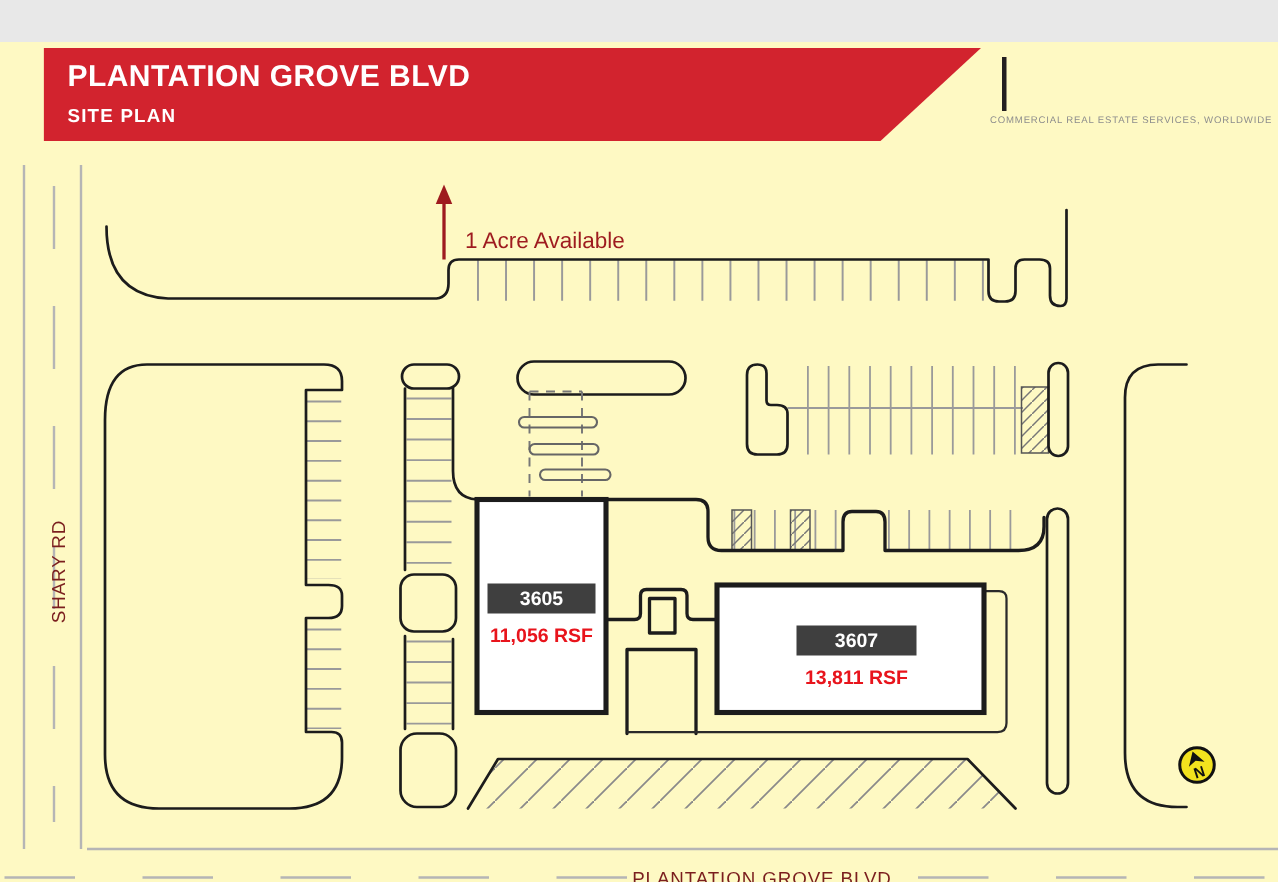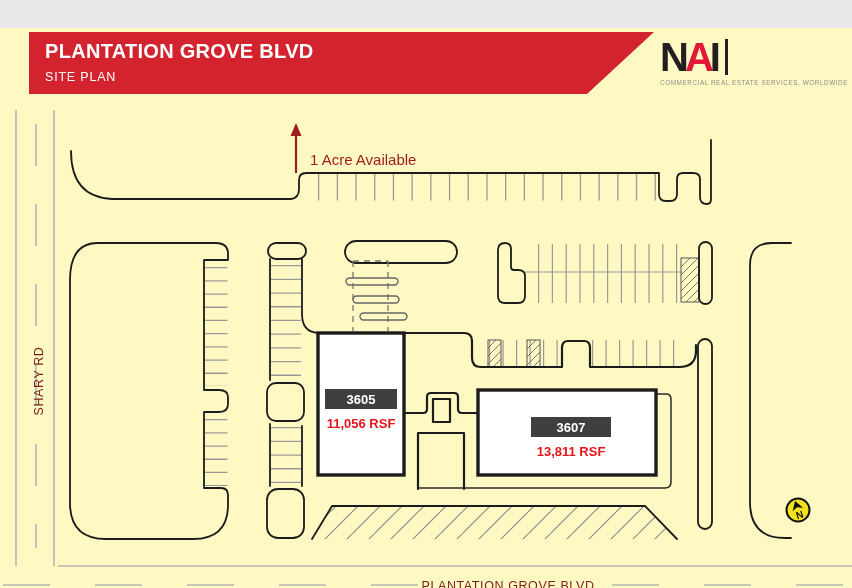--- a/index.html
+++ b/index.html
@@ -11,21 +11,21 @@
   .banner{
     position:absolute;left:29px;top:4px;width:625px;height:62px;
     clip-path:polygon(0 0,100% 0,calc(100% - 67px) 100%,0 100%);
     color:#fff;padding:0;box-sizing:border-box;
   }
   .banner .title{
     position:absolute;left:16px;top:8px;font-size:20px;font-weight:bold;
     letter-spacing:.3px;white-space:nowrap;
   }
   .banner .subtitle{
-    position:absolute;left:16px;top:38px;font-size:12.5px;letter-spacing:.8px;
+    position:absolute;left:16px;top:38px;font-size:12.5px;letter-spacing:.8px;font-weight:bold;
   }
   
   .logo{position:absolute;left:660px;top:10px;width:185px;}
   .logo-row{display:flex;align-items:center;}
   .nai-word{font-weight:bold;font-size:40px;line-height:38px;letter-spacing:-4px;white-space:nowrap;}
   .nai-divider{width:3px;height:36px;background:#231f20;margin:0 6px 0 8px;flex:0 0 auto;}
   .nai-region{font-weight:bold;font-size:16px;line-height:1.06;color:#231f20;white-space:nowrap;}
   .nai-tagline{font-size:6.4px;letter-spacing:.55px;margin-top:3px;white-space:nowrap;}
   
   .blk{stroke:#1c1c1c;fill:none;stroke-width:1.8;stroke-linecap:round;stroke-linejoin:round;}
@@ -49,23 +49,20 @@
 
 <div class="page">
 
   <div class="banner" style="background-color: rgb(210, 35, 46);">
     <div class="title">PLANTATION GROVE BLVD</div>
     <div class="subtitle">SITE PLAN</div>
   </div>
 
   <div class="logo">
     <div class="logo-row">
-      <div class="nai-word">
-        <span style="color: rgb(35, 31, 32);">N</span><span style="color: rgb(227, 24, 55);">A</span><span style="color: rgb(35, 31, 32);">I</span>
-      </div>
       <div class="nai-divider"></div>
     </div>
     <div class="nai-tagline" style="color: rgb(141, 141, 141);">COMMERCIAL REAL ESTATE SERVICES, WORLDWIDE</div>
   </div>
 
   <svg viewBox="0 0 852 588" width="852" height="588" style="position:absolute;left:0;top:0;">
     <defs>
       <pattern id="hatchBig" width="22" height="22" patternUnits="userSpaceOnUse">
         <path d="M-3,25 L25,-3" stroke="#8a8a8a" stroke-width="1.2" fill="none"></path>
       </pattern>

